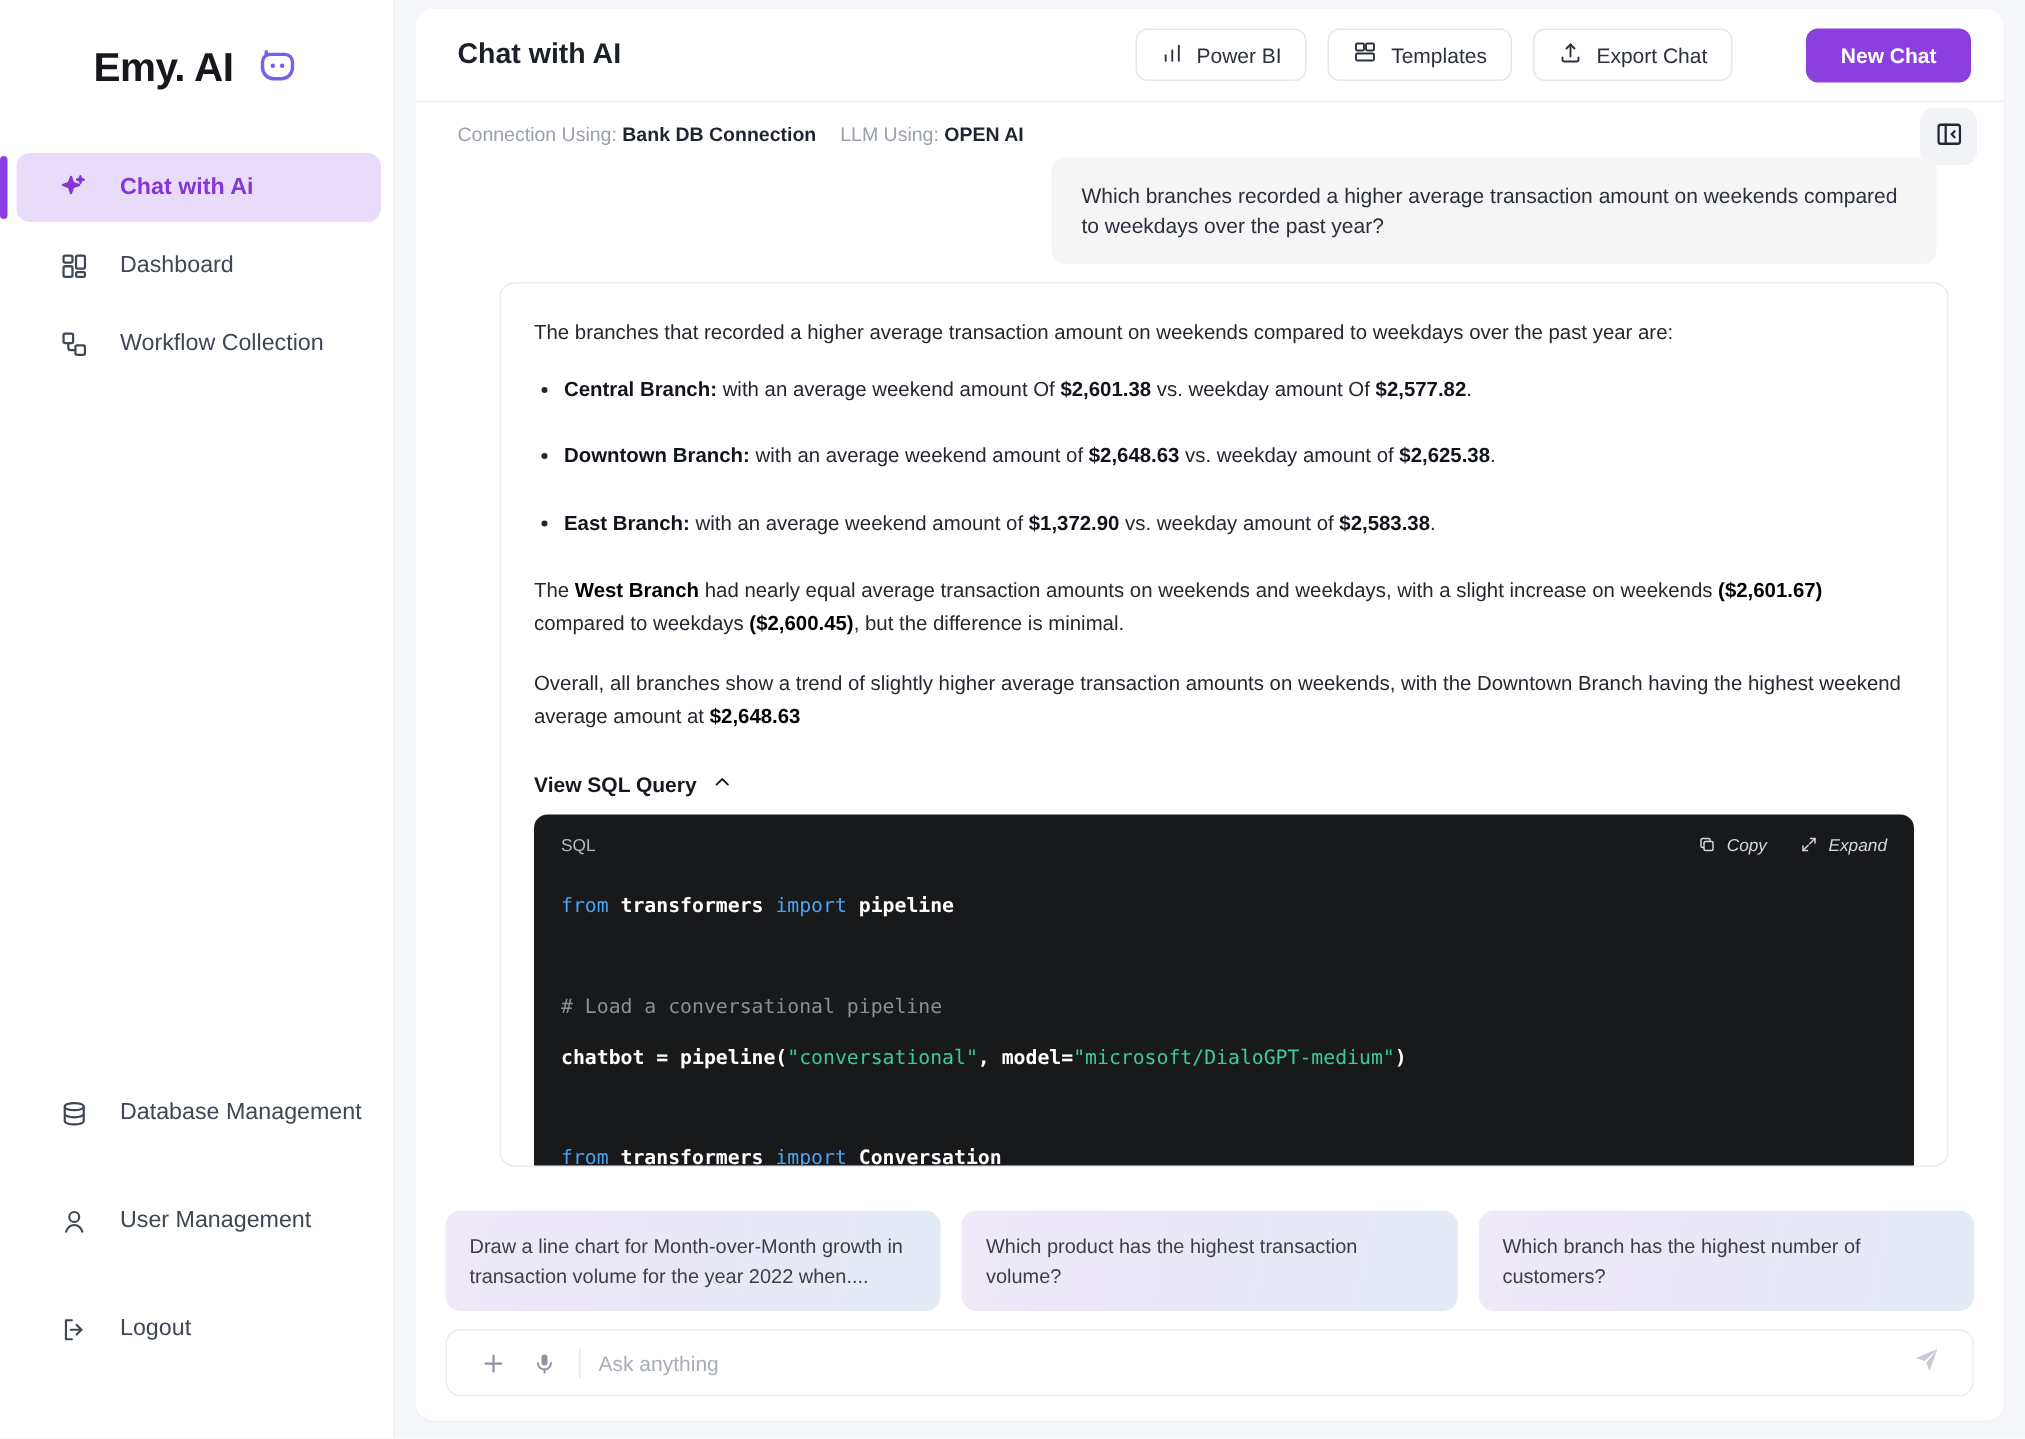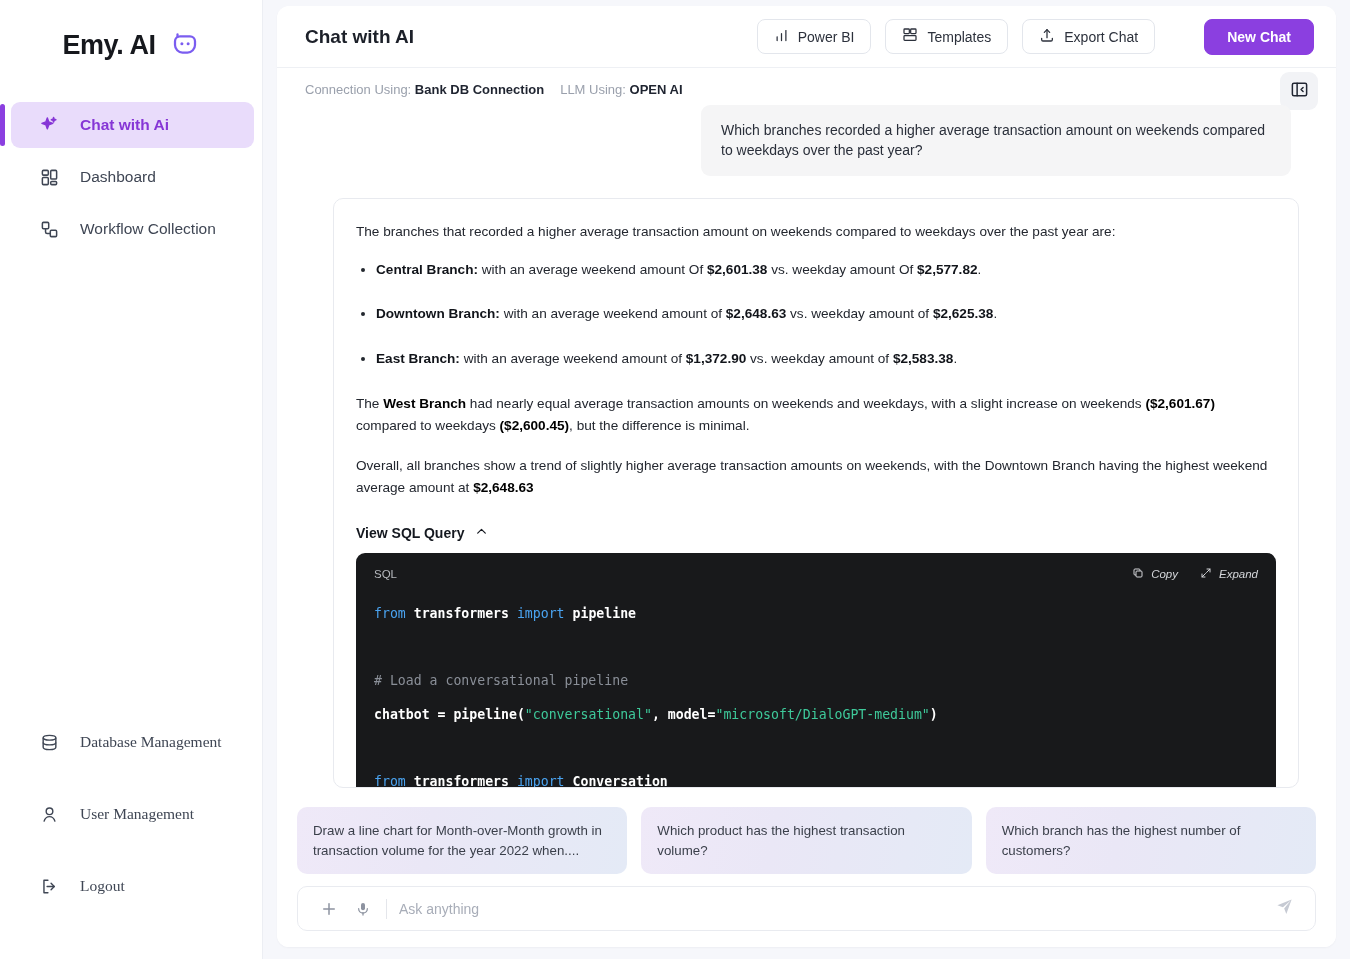--- a/index.html
+++ b/index.html
@@ -20,21 +20,21 @@
     flex: 0 0 263px;
   }
   .brand {
     height: 82px; display: flex; align-items: center; justify-content: center;
     gap: 14px; padding-top: 8px;
   }
   .brand-text { font-size: 27px; font-weight: 700; color: #16181d; letter-spacing: -0.4px; }
   .brand-logo { width: 30px; height: 30px; display: flex; align-items: center; justify-content: center; }
 
   .nav-top { padding-top: 14px; }
-  .nav-bottom { margin-top: auto; padding-bottom: 24px; font-family: Liberation Serif, serif; }
+  .nav-bottom { margin-top: auto; padding-bottom: 24px; }
 
   .nav-item {
     position: relative;
     display: flex; align-items: center; gap: 20px;
     height: 46px; margin: 6px 8px 6px 11px;
     padding-left: 27px; border-radius: 9px;
     color: #3f4654; font-size: 15.5px; cursor: pointer;
   }
   .nav-item .ico { width: 22px; height: 22px; display: flex; align-items: center; justify-content: center; flex: 0 0 22px; }
   .nav-item.active {
@@ -100,21 +100,21 @@
     flex: 1; min-height: 0; overflow: hidden;
     padding: 4px 28px 0 28px; position: relative;
   }
   .user-msg-row { display: flex; justify-content: flex-end; padding-right: 17px; }
   .user-msg {
     background: #f5f5f6; border-radius: 9px;
     padding: 15px 20px; max-width: 590px;
     font-size: 14px; color: #2a2f3a; line-height: 1.45;
   }
   .assistant-card {
-    margin-top: 22px; margin-left: 28px; margin-right: 9px;
+    margin-top: 12px; margin-left: 28px; margin-right: 9px;
     border: 1px solid #e8eaef; border-radius: 10px;
     background: #fff; padding: 18px 22px 0 22px;
     max-height: 590px; overflow: hidden;
   }
   .a-text { font-size: 13.6px; color: #23272f; line-height: 1.62; margin: 4px 0 0 0; }
   .a-text b { font-weight: 700; color: #000000; }
   ul.a-list { margin: 16px 0 10px 0; padding-left: 20px; }
   ul.a-list li { font-size: 13.6px; color: #23272f; line-height: 1.6; margin-bottom: 23px; }
   ul.a-list li b { font-weight: 700; color: #11141a; }
   .para { margin-top: 18px; }

